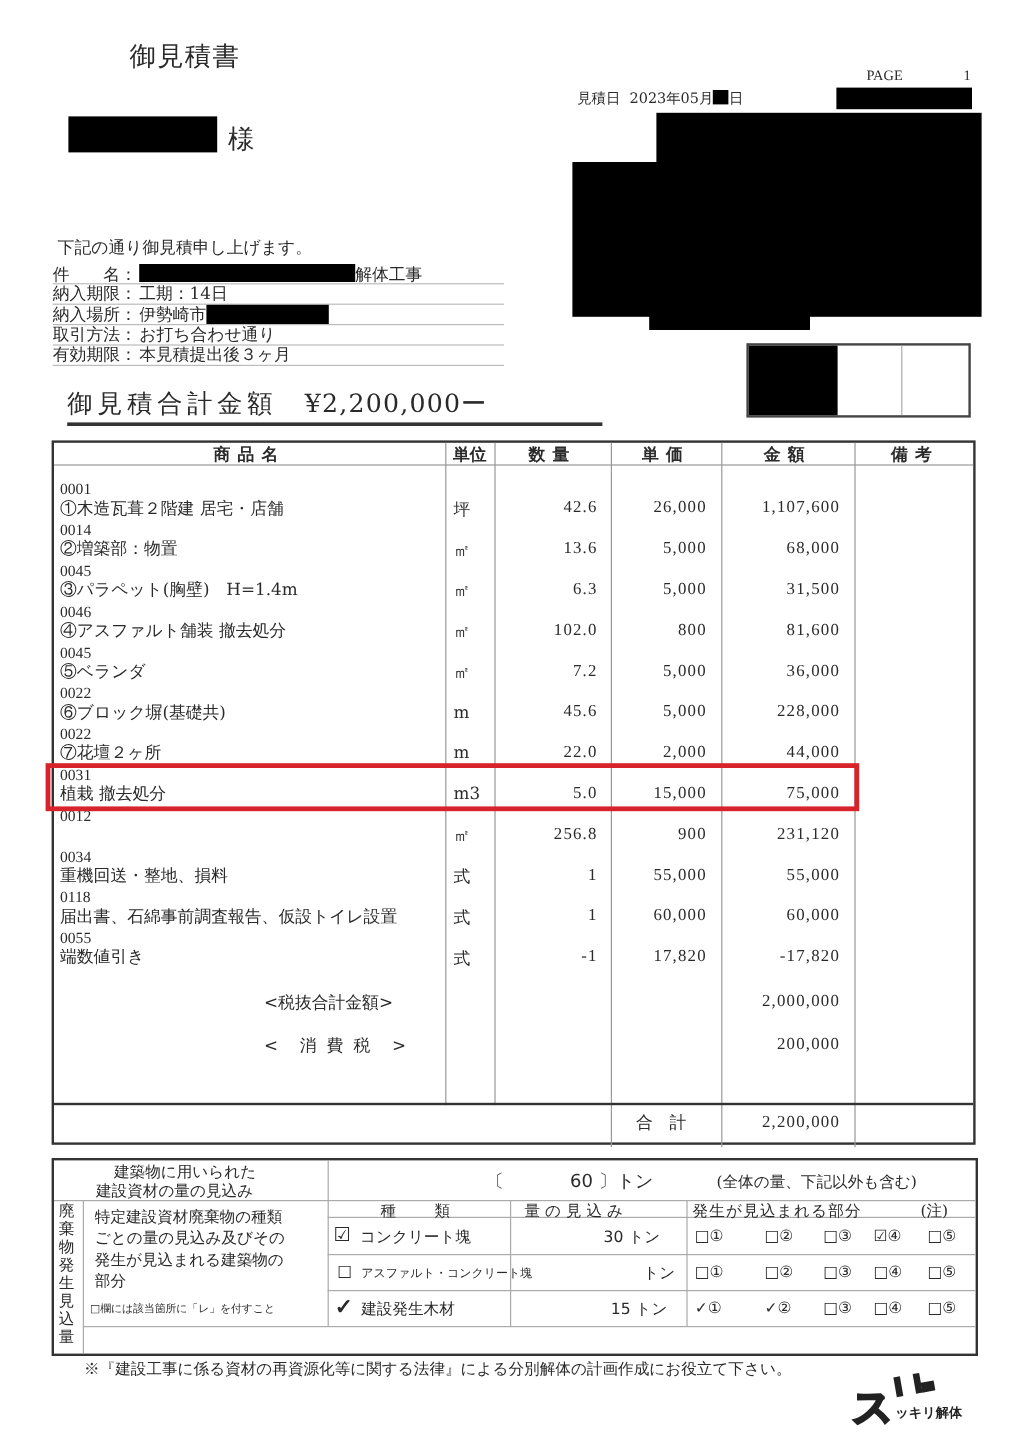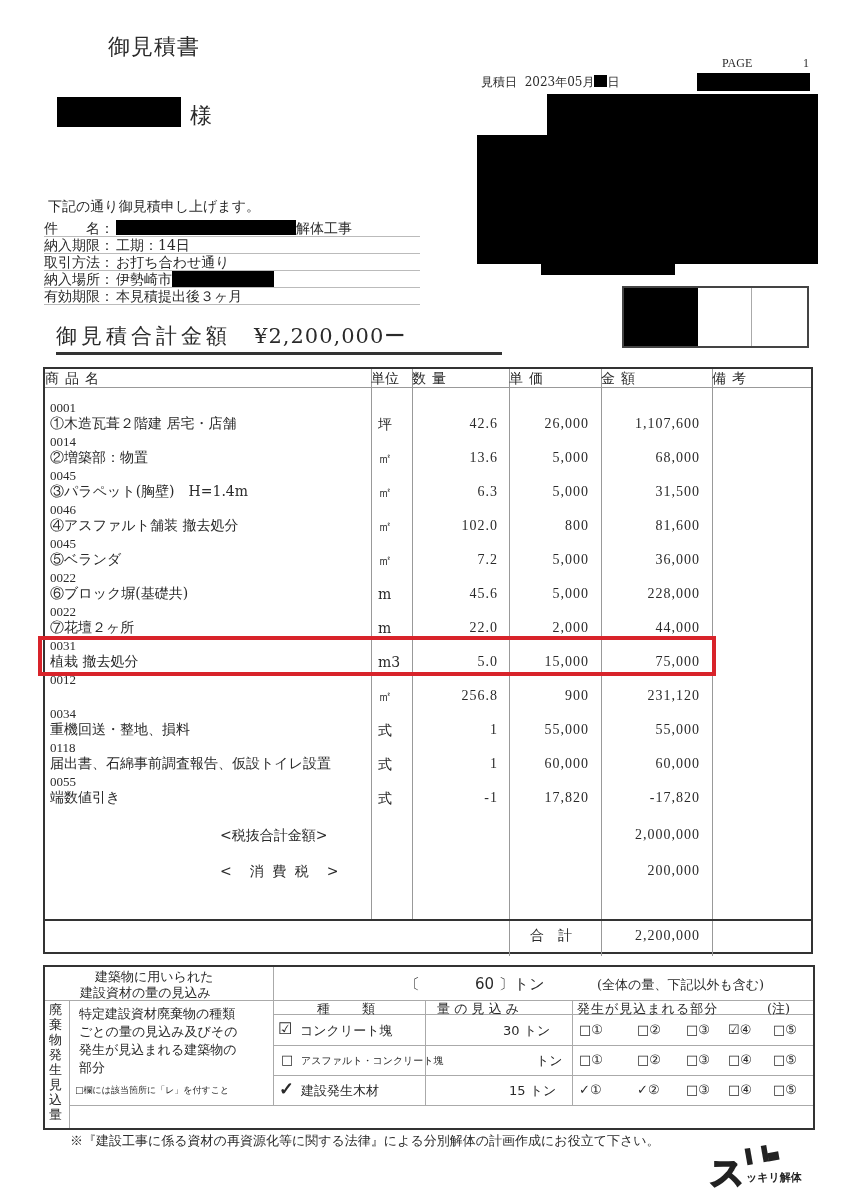--- a/index.html
+++ b/index.html
@@ -16,21 +16,21 @@
   .info-rows { left: 44px; top: 220px; width: 376px; }
   .info-row { height: 17px; border-bottom: 1px solid #bbb; font-size: 14px; line-height: 16px; white-space: nowrap; position: relative; }
   .info-row .lbl { display: inline-block; width: 72px; }
   .total-line { left: 44px; top: 322px; width: 446px; border-bottom: 3px solid #333; font-size: 21px; padding-bottom: 2px; letter-spacing: 1px; margin-left: 12px; }
   .stamp-box { left: 622px; top: 286px; width: 187px; height: 62px; border: 2px solid #444; display: flex; }
   .stamp-box div { height: 100%; }
   
   .main-table { left: 43px; top: 367px; width: 770px; height: 587px; border: 2px solid #333; }
   .col-line { position: absolute; top: 0; width: 0; border-left: 1px solid #999; }
   .hdr { position: absolute; top: 0; height: 19px; border-bottom: 1px solid #999; width: 100%; }
-  .hdr span { position: absolute; top: 1px; font-size: 14px; letter-spacing: 6px; }
+  .hdr span { position: absolute; top: 1px; font-size: 14px; text-align: center; letter-spacing: 6px; font-weight: bold; }
   .row { position: absolute; left: 0; width: 100%; height: 35px; font-size: 14px; }
   .row .code { position: absolute; left: 5px; top: 0; font-size: 13px; font-family: "Liberation Serif", serif; }
   .row .name { position: absolute; left: 5px; top: 15px; white-space: nowrap; }
   .row .unit { position: absolute; left: 333px; top: 16px; }
   .row .qty { position: absolute; right: 313px; top: 16px; text-align: right; font-family: "Liberation Serif", serif; letter-spacing: 1px; margin-left: 26px; }
   .row .price { position: absolute; right: 222px; top: 16px; text-align: right; font-family: "Liberation Serif", serif; letter-spacing: 1px; }
   .row .amount { position: absolute; right: 111px; top: 16px; text-align: right; font-family: "Liberation Serif", serif; letter-spacing: 1px; }
   .highlight { position: absolute; left: 38px; top: 636px; width: 678px; height: 40px; border: 4px solid #d8232a; }
   .sum-label { position: absolute; font-size: 14px; }
   .sum-val { position: absolute; right: 111px; font-size: 14px; font-family: "Liberation Serif", serif; letter-spacing: 1px; }
@@ -70,24 +70,24 @@
 
 <div class="abs intro">下記の通り御見積申し上げます。</div>
 <div class="abs info-rows">
   <div class="info-row">
     <span class="lbl">件　　名：</span><span style="display:inline-block;width:180px;height:15px;background:#000;vertical-align:-2px;"></span><span>解体工事</span>
   </div>
   <div class="info-row">
     <span class="lbl">納入期限：</span><span>工期：14日</span>
   </div>
   <div class="info-row">
+    <span class="lbl">納入場所：</span><span>伊勢崎市</span><span style="display:inline-block;width:102px;height:16px;background:#000;vertical-align:-3px;"></span>
+  </div>
+  <div class="info-row">
     <span class="lbl">取引方法：</span><span>お打ち合わせ通り</span>
-  </div>
-  <div class="info-row">
-    <span class="lbl">納入場所：</span><span>伊勢崎市</span><span style="display:inline-block;width:102px;height:16px;background:#000;vertical-align:-3px;"></span>
   </div>
   <div class="info-row">
     <span class="lbl">有効期限：</span><span>本見積提出後３ヶ月</span>
   </div>
 </div>
 <div class="abs total-line">
   <span style="letter-spacing:4px;">御見積合計金額</span>&nbsp;&nbsp;
   <span>¥2,200,000ー</span>
 </div>
 

